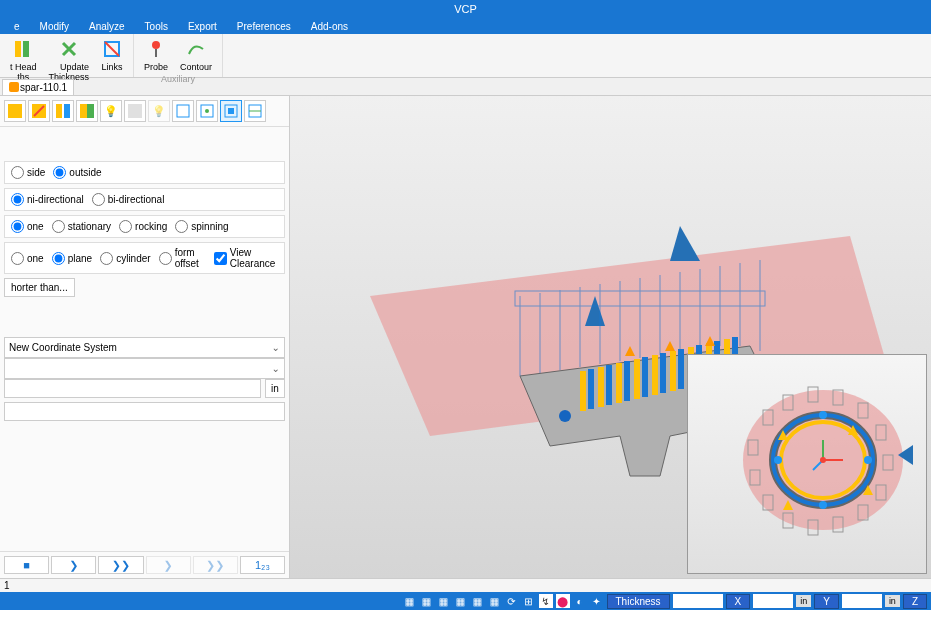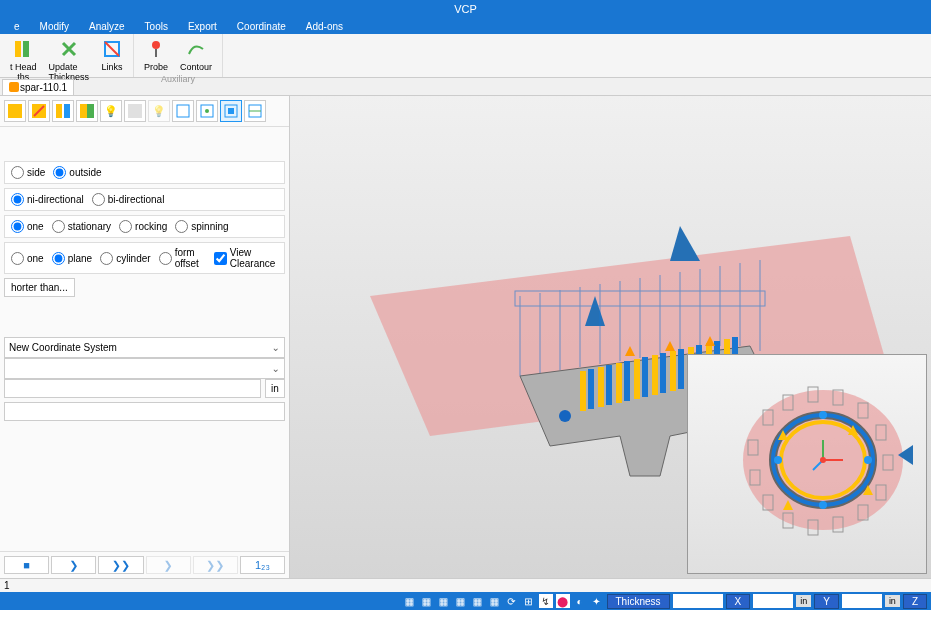--- a/index.html
+++ b/index.html
@@ -61,21 +61,21 @@
 <div class="titlebar">
   <span>VCP</span>
 </div>
 
 <div class="menubar">
   <span>e</span>
   <span>Modify</span>
   <span>Analyze</span>
   <span>Tools</span>
   <span>Export</span>
-  <span>Coordinate</span>
+  <span>Preferences</span>
   <span>Add-ons</span>
 </div>
 
 <div class="ribbon">
   <div class="ribbon-group">
     <div class="ribbon-items">
       <div class="ribbon-item">
         <div class="ribbon-icon">
             <svg width="20" height="20">
               <rect x="2" y="2" width="6" height="16" fill="#ffc107"></rect>
@@ -84,21 +84,21 @@
           </div>
         <span style="white-space:pre;text-align:center">t Head
 ths</span>
       </div>
       <div class="ribbon-item">
         <div class="ribbon-icon">
             <svg width="20" height="20">
               <path d="M4 4 L16 16 M4 16 L16 4" stroke="#4caf50" stroke-width="3"></path>
             </svg>
           </div>
-        <span style="white-space:pre;text-align:left">Update
+        <span style="white-space:pre;text-align:right">Update
 Thickness</span>
       </div>
       <div class="ribbon-item">
         <div class="ribbon-icon">
             <svg width="20" height="20">
               <rect x="3" y="3" width="14" height="14" fill="none" stroke="#2196f3" stroke-width="2"></rect>
               <path d="M3 3 L17 17" stroke="#f44336" stroke-width="2"></path>
             </svg>
           </div>
         <span>Links</span>

